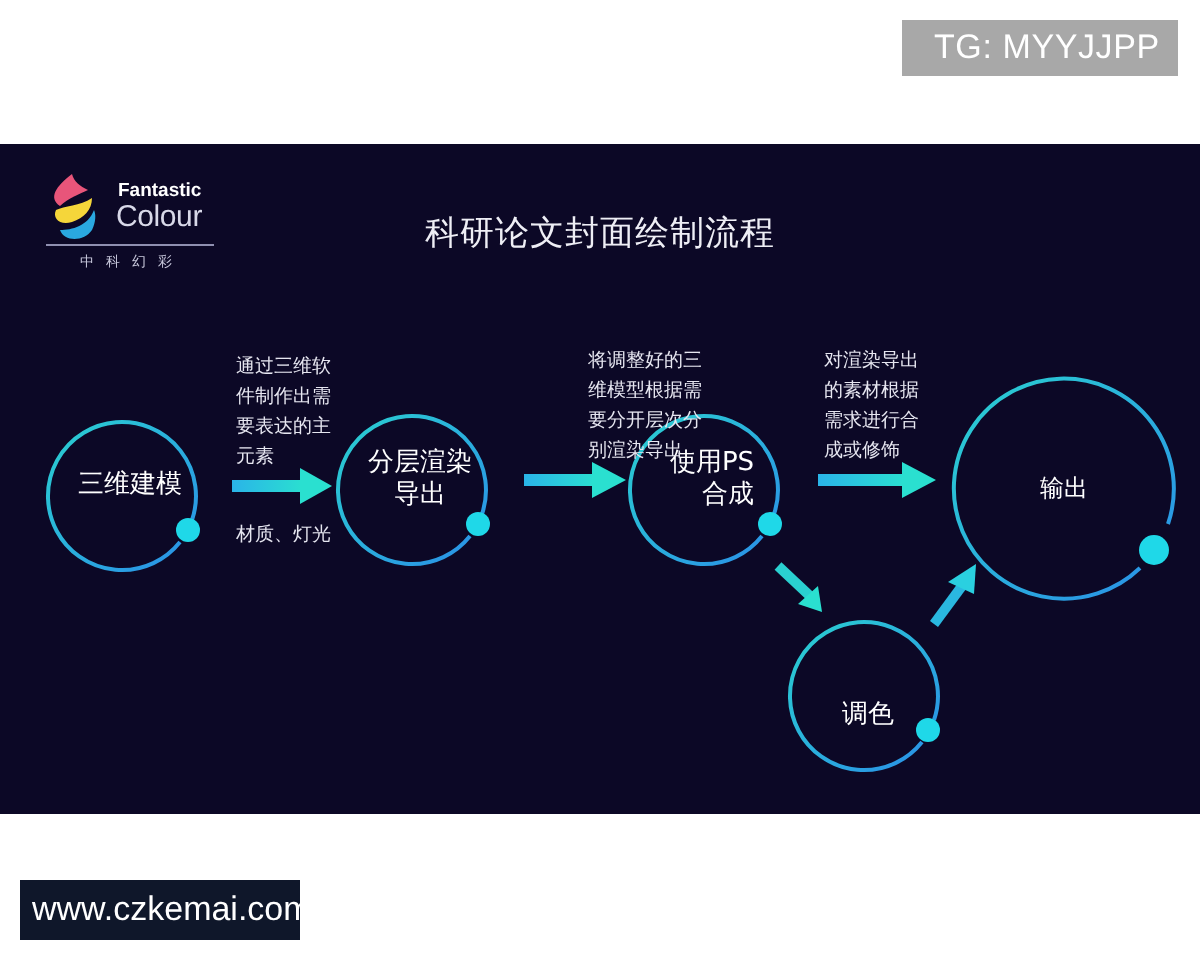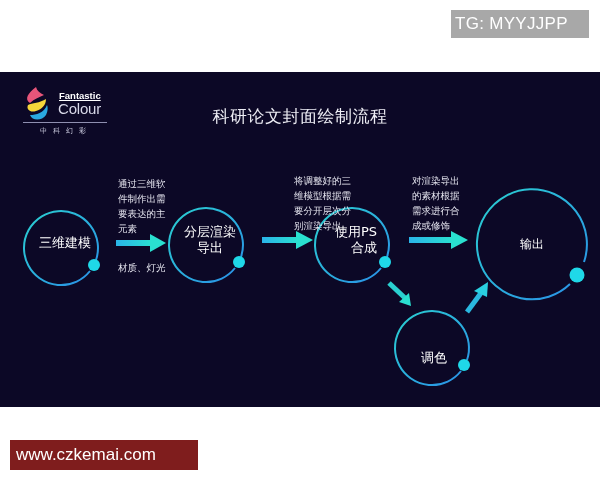--- a/index.html
+++ b/index.html
@@ -1,24 +1,24 @@
 <!DOCTYPE html>
 <html><head>
 <meta charset="utf-8">
 <style>
   html, body { margin:0; padding:0; }
   body { width:600px; height:480px; background:#ffffff; position:relative; overflow:hidden;
          font-family:"DejaVu Sans", "Liberation Sans", sans-serif; }
   .watermark-top { position:absolute; left:451px; top:10px; width:138px; height:28px; background:#a8a8a8;
-         color:#ffffff; font-family:"Liberation Sans", sans-serif; font-size:17px; line-height:28px; padding-left:4px; box-sizing:border-box; letter-spacing:0.3px; }
-  .watermark-bottom { position:absolute; left:10px; top:440px; width:188px; height:30px; background:#7f1d1d;
+         color:#ffffff; font-family:"Liberation Sans", sans-serif; font-size:17px; line-height:28px; padding-left:16px; box-sizing:border-box; letter-spacing:0.3px; }
+  .watermark-bottom { position:absolute; left:10px; top:440px; width:140px; height:30px; background:#0f172a;
          color:#ffffff; font-family:"Liberation Sans", sans-serif; font-size:17px; line-height:30px; padding-left:6px; box-sizing:border-box; }
   .panel { position:absolute; left:0; top:72px; width:600px; height:335px; background:#0c0826; overflow:hidden; }
   .logo { position:absolute; left:22px; top:13px; width:90px; height:50px; }
-  .logo-word1 { position:absolute; left:37px; top:5px; color:#ffffff; font-weight:bold; font-size:9.5px; font-family:"Liberation Sans", sans-serif;text-decoration:underline; }
+  .logo-word1 { position:absolute; left:37px; top:5px; color:#ffffff; font-weight:bold; font-size:9.5px; font-family:"Liberation Sans", sans-serif; }
   .logo-word2 { position:absolute; left:36px; top:15px; color:#d8d8e8; font-size:15px; font-family:"Liberation Sans", sans-serif; letter-spacing:-0.2px; }
   .logo-line { position:absolute; left:1px; top:37px; width:84px; height:1px; background:#8f8fb0; }
   .logo-cn { position:absolute; left:18px; top:41px; color:#c8c8dc; font-size:7px; letter-spacing:6px; }
   .title { position:absolute; left:0; width:600px; top:33px; text-align:center; color:#eeeef5; font-size:17px; letter-spacing:0.5px; }
   svg.flow { position:absolute; left:0; top:0; }
   .node-label { position:absolute; color:#ffffff; font-size:13px; text-align:center; line-height:16px; transform:translate(-50%,-50%); white-space:nowrap; }
   .node-label.big { font-size:12px; }
   .note { position:absolute; color:#e6e6f0; font-size:9.5px; line-height:15px; white-space:pre; }
 </style>
 </head>

